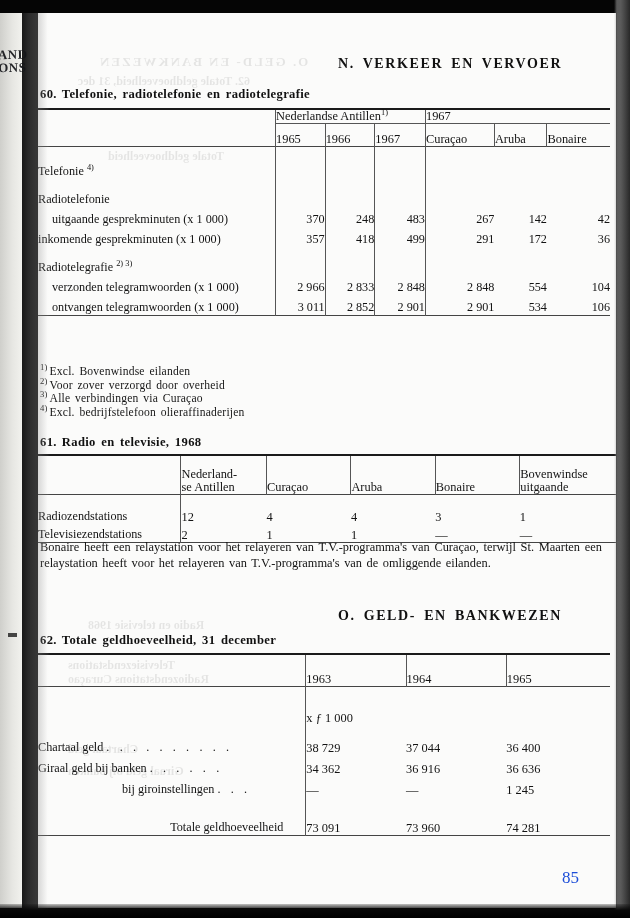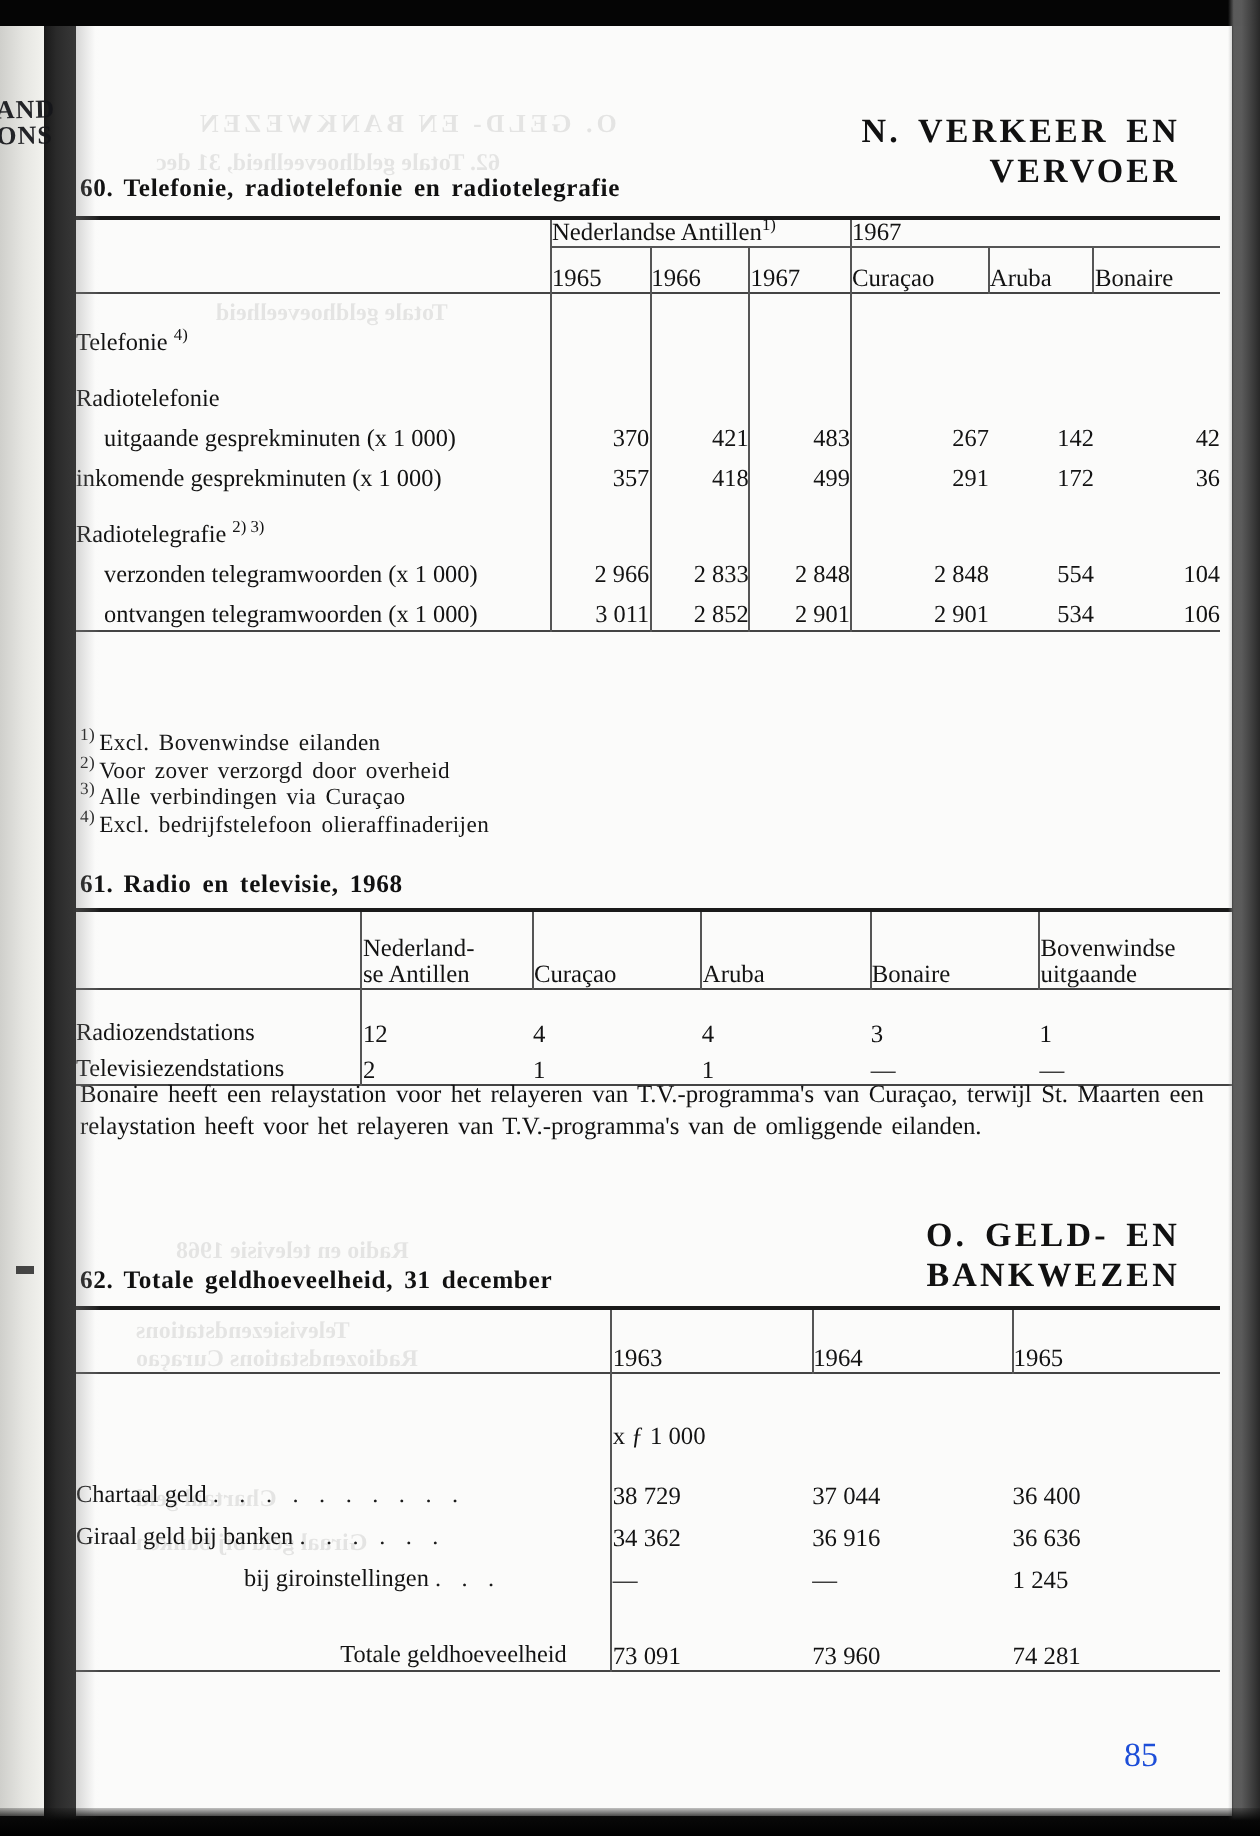--- a/index.html
+++ b/index.html
@@ -139,24 +139,23 @@
     font-weight: bold;
     transform: scaleX(-1);
     white-space: nowrap;
     pointer-events: none;
   }
 
   
   .sect-head {
     font-family: "Liberation Serif", serif;
     font-weight: bold;
-    font-size: 17px;
+    font-size: 14px;
     letter-spacing: 1.6px;
     word-spacing: 3px;
-    text-align: right;
   }
 
   
   .tbl-caption {
     font-family: "Liberation Serif", serif;
     font-weight: bold;
     font-size: 12.6px;
     letter-spacing: .35px;
     word-spacing: 2px;
     white-space: nowrap;
@@ -324,21 +323,21 @@
             <td class="vline"></td>
               <td class="vline"></td>
               <td class="vline"></td>
             <td class="vline"></td>
               <td></td>
               <td></td>
           </tr>
           <tr>
             <td class="labelcell" style="height:20px; padding-left:14px;">uitgaande gesprekminuten  (x 1 000)</td>
             <td class="numcell vline">370</td>
-            <td class="numcell vline">421</td>
+            <td class="numcell vline">248</td>
             <td class="numcell vline">483</td>
             <td class="numcell vline">267</td>
             <td class="numcell">142</td>
             <td class="numcell">42</td>
           </tr>
           <tr>
             <td class="labelcell" style="height:20px; ">inkomende gesprekminuten  (x 1 000)</td>
             <td class="numcell vline">357</td>
             <td class="numcell vline">418</td>
             <td class="numcell vline">499</td>

